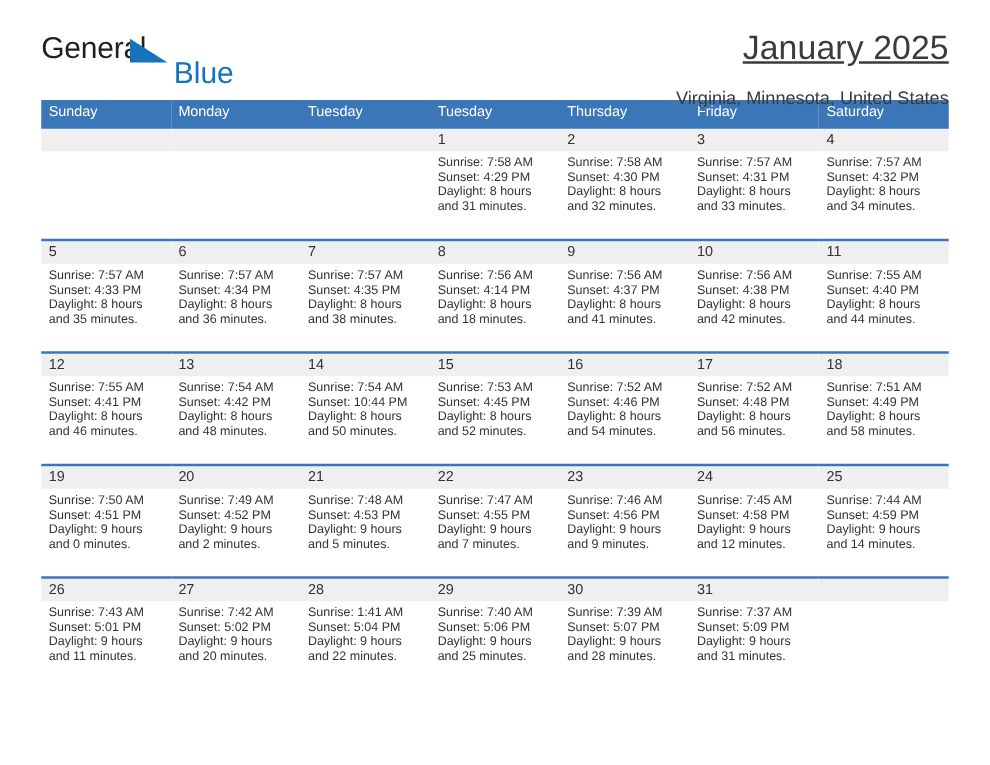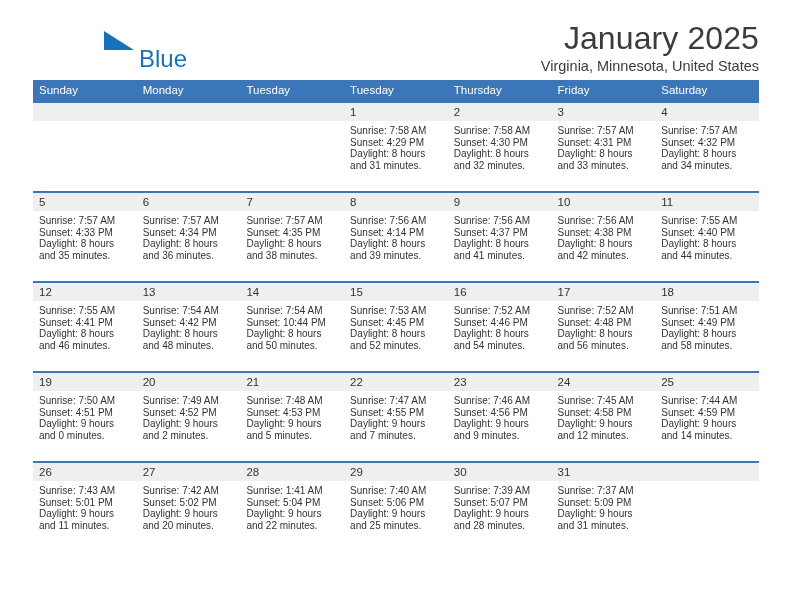--- a/index.html
+++ b/index.html
@@ -31,26 +31,26 @@
     width:0; height:0;
     border-left:30px solid #1673bb;
     border-top:19px solid transparent;
   }
   .logo-blue {
     position:absolute; left:60px; top:20px;
     font-size:24px; color:#1673bb; line-height:26px;margin-left:46px;
   }
   .title-wrap { text-align:right; }
   .cal-title {
-    font-size:32px; color:#3b3b3b; font-weight:400;
-    line-height:32px; letter-spacing:0.1px;
+    font-size:27px; color:#3b3b3b; font-weight:400;
+    line-height:32px; letter-spacing:0.1px;text-decoration:underline;
   }
   .cal-sub {
     font-size:14.5px; color:#3b3b3b; font-weight:400;
-    line-height:20px; margin-top:2px;
+    line-height:20px; margin-top:15px;
   }
 
   
   table.cal {
     width:726px;
     border-collapse:collapse;
     table-layout:fixed;
     margin-top:8px;
   }
   table.cal th {
@@ -89,20 +89,21 @@
   td .info div { white-space:nowrap; }
 </style>
 </head>
 <body>
 
 <div class="page">
 
   <div class="top">
 
     <div class="logo">
+      <span class="logo-general">General</span>
       <span class="logo-tri"></span>
       <span class="logo-blue">Blue</span>
     </div>
 
     <div class="title-wrap">
       <div class="cal-title">January 2025</div>
       <div class="cal-sub">Virginia, Minnesota, United States</div>
     </div>
 
   </div>
@@ -194,21 +195,21 @@
               <div>Daylight: 8 hours</div>
               <div>and 38 minutes.</div>
             </div>
           </td>
           <td>
             <div class="daynum">8</div>
             <div class="info">
               <div>Sunrise: 7:56 AM</div>
               <div>Sunset: 4:14 PM</div>
               <div>Daylight: 8 hours</div>
-              <div>and 39 minutes.</div>
+              <div>and 18 minutes.</div>
             </div>
           </td>
           <td>
             <div class="daynum">9</div>
             <div class="info">
               <div>Sunrise: 7:56 AM</div>
               <div>Sunset: 4:37 PM</div>
               <div>Daylight: 8 hours</div>
               <div>and 41 minutes.</div>
             </div>

